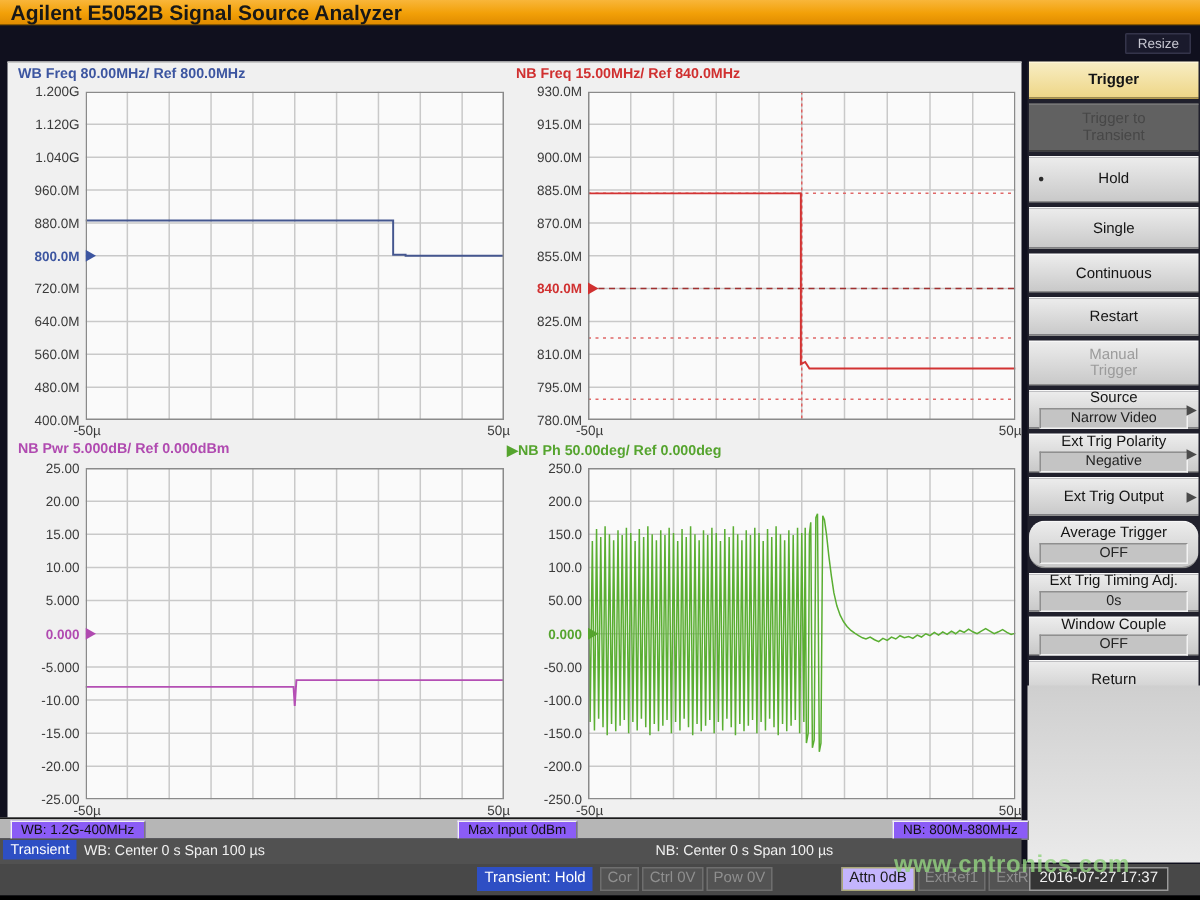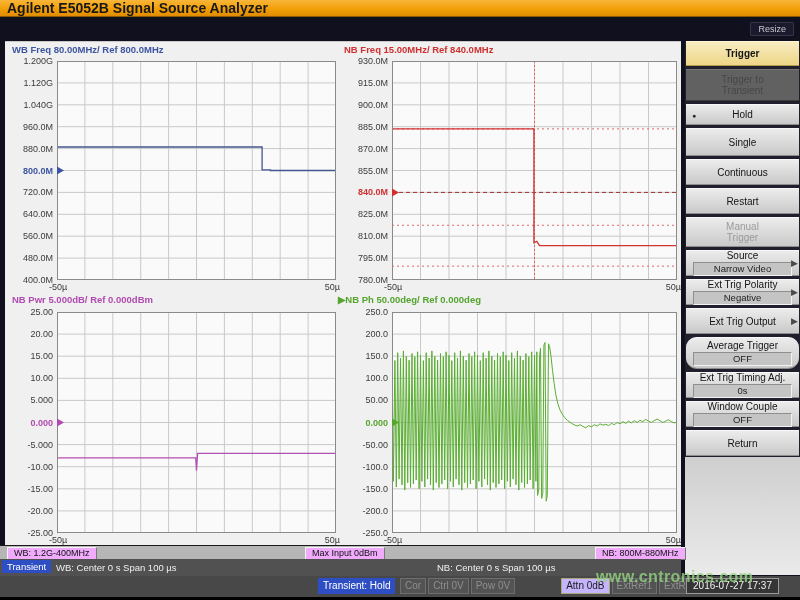--- a/index.html
+++ b/index.html
@@ -44,21 +44,21 @@
   .sb-val{margin:1px auto 0 auto;width:86%;font-size:9.5px;line-height:12px;
     background:#c4c4c4;border:1px solid;border-color:#8f8f8f #f2f2f2 #f2f2f2 #8f8f8f;color:#222;}
   .sb-arrow{position:absolute;right:1px;top:50%;transform:translateY(-50%);
     color:#4a4a4a;font-size:9px;}
   .sb-bullet{position:absolute;left:6px;top:50%;transform:translateY(-50%);
     color:#2c2c2c;font-size:7px;}
 
   
   .row1{left:0;top:545px;width:681px;height:14px;background:#b6b6b6;border-top:1px solid #1a1a1a;box-sizing:border-box;}
   .chip-lt{position:absolute;top:1px;height:11px;line-height:11px;padding:0 6px;
-    background:#f0abfc;border:1px solid;border-color:#f2f2f2 #7a7a7a #7a7a7a #f2f2f2;
+    background:#8b5cf6;border:1px solid;border-color:#f2f2f2 #7a7a7a #7a7a7a #f2f2f2;
     color:#101010;font-size:9px;white-space:nowrap;}
   .row2{left:0;top:559px;width:681px;height:17px;background:#515151;color:#f0f0f0;font-size:9.5px;}
   .chip-blue{background:#2e4fc4;color:#fff;padding:1px 5px;font-size:9.5px;white-space:nowrap;}
   .row2-text{position:absolute;top:3px;white-space:nowrap;}
   .row3{left:0;top:576px;width:800px;height:21px;background:#484848;}
   .ind{height:14px;line-height:14px;padding:0 4px;font-size:10px;white-space:nowrap;
     background:#535353;border:1px solid #6e6e6e;color:#8f8f8f;}
   .ind.on{background:#c4b5fd;border-color:#aaa878;color:#1a1a1a;font-weight:normal;margin-left:44px;}
   .datetime{position:absolute;right:21px;top:2px;height:14px;line-height:14px;padding:0 6px;
     background:#353535;border:1px solid #9a9a9a;color:#f2f2f2;font-size:10px;white-space:nowrap;}
@@ -80,21 +80,21 @@
 
   <div class="abs content-panel"></div>
   <div id="plots"></div>
 
   <div class="abs sidebar" id="sidebar">
       <div class="sb-btn sb-header" style="height: 25px;">Trigger</div>
       <div class="sb-btn disabled-dark" style="height: 32px;">
         <div style="line-height: 11px;">Trigger to</div>
         <div style="line-height: 11px;">Transient</div>
       </div>
-      <div class="sb-btn" style="height: 21px;">
+      <div class="sb-btn" style="height: 31px;">
         <div style="line-height: 11px;">Hold</div>
         <span class="sb-bullet">●</span>
       </div>
       <div class="sb-btn" style="height: 28px;">
         <div style="line-height: 11px;">Single</div>
       </div>
       <div class="sb-btn" style="height: 26px;">
         <div style="line-height: 11px;">Continuous</div>
       </div>
       <div class="sb-btn" style="height: 26px;">

